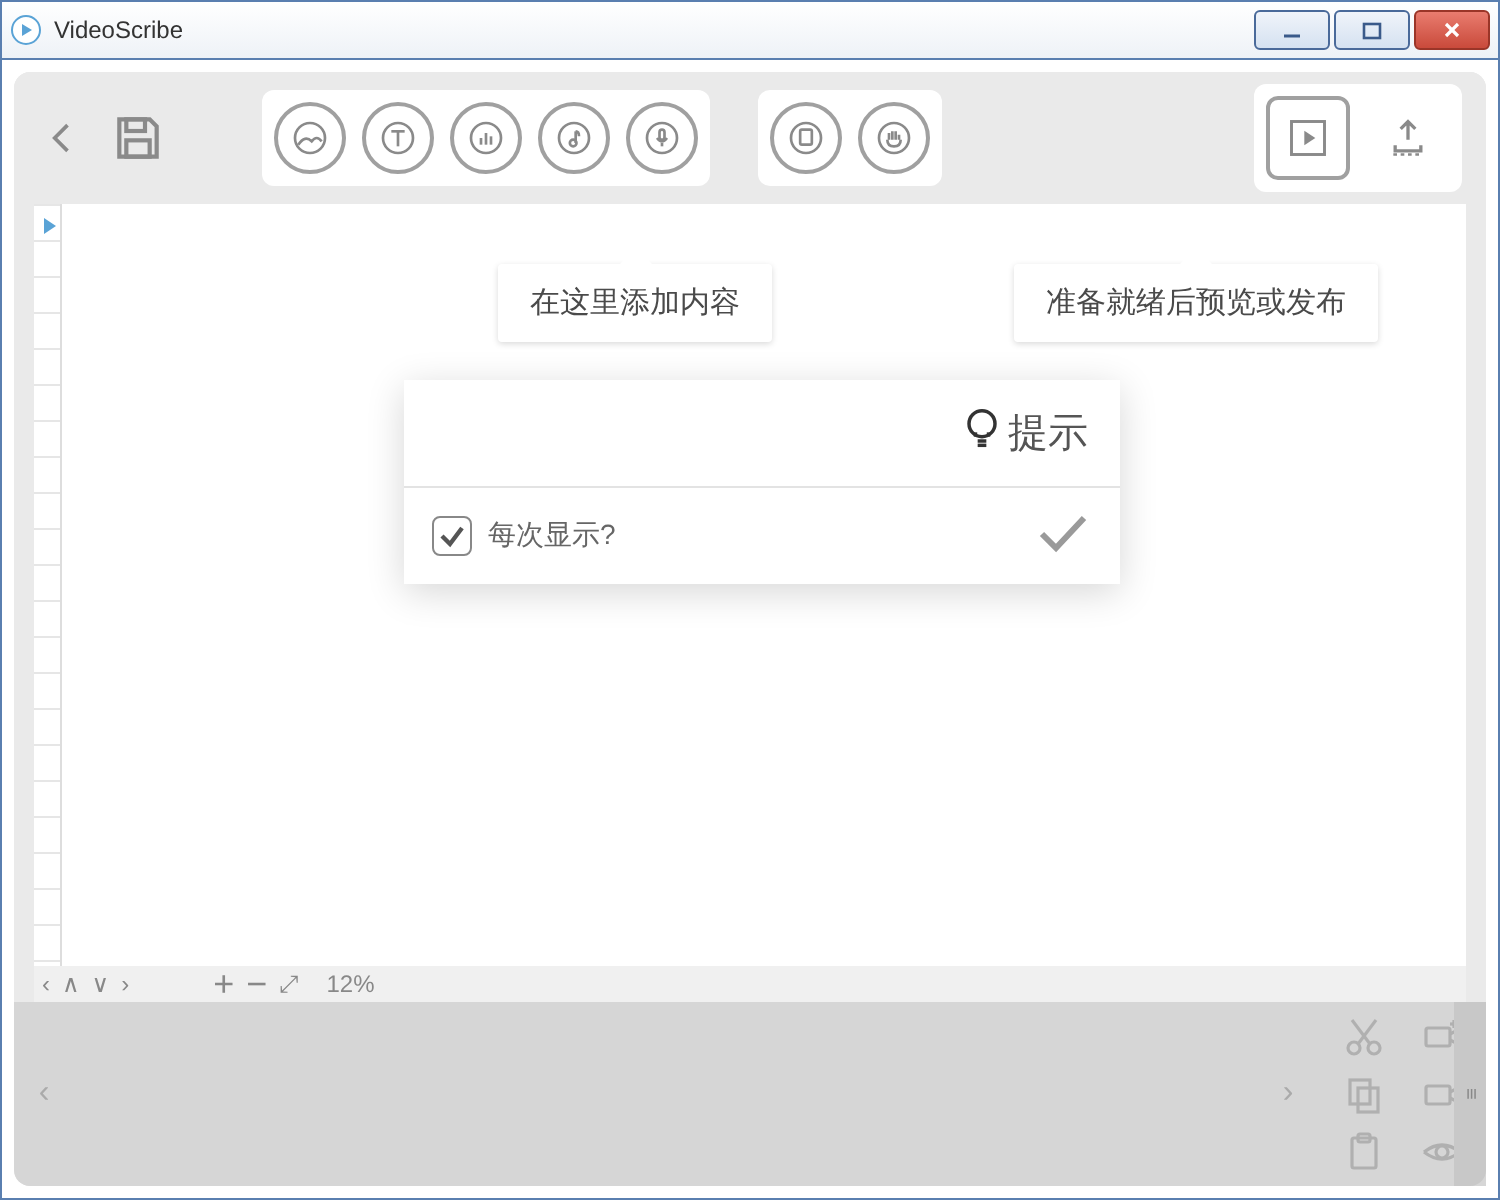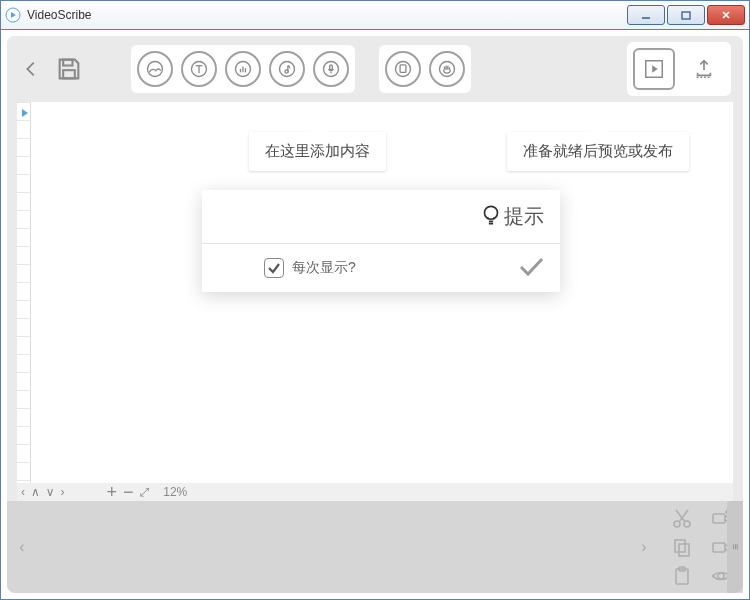--- a/index.html
+++ b/index.html
@@ -40,21 +40,21 @@
   .tip1 { left:242px; top:96px; }
   .tip2 { left:500px; top:96px; }
 
   .modal { position:absolute; left:195px; top:154px; width:358px; background:#fff; box-shadow:0 4px 18px rgba(0,0,0,0.16); }
   .modal-head { height:54px; border-bottom:1px solid #e3e3e3; display:flex; align-items:center; justify-content:flex-end; padding:0 16px; }
   .modal-head svg { width:26px; height:26px; stroke:#333; fill:none; stroke-width:1.6; }
   .modal-head .title { font-size:20px; color:#555; }
   .modal-body { background:#eeeeee; padding:46px 20px 56px; text-align:center; }
   .modal-body h2 { font-size:21px; color:#595959; font-weight:600; margin-bottom:34px; }
   .modal-body p { font-size:14px; color:#6a6a6a; line-height:1.5; }
-  .modal-foot { height:48px; display:flex; align-items:center; padding:0 14px; justify-content:space-between;margin-left:48px; }
+  .modal-foot { height:48px; display:flex; align-items:center; padding:0 14px; justify-content:space-between; }
   .check { display:flex; align-items:center; gap:8px; cursor:pointer; }
   .check .box { width:20px; height:20px; border:1.6px solid #888; border-radius:4px; display:flex; align-items:center; justify-content:center; }
   .check .box svg { width:14px; height:14px; stroke:#555; stroke-width:2.2; fill:none; }
   .check span { font-size:14px; color:#666; }
   .confirm { cursor:pointer; }
   .confirm svg { width:30px; height:30px; stroke:#9a9a9a; stroke-width:3; fill:none; }
 
   .bottom-panel { height:92px; background:#d6d6d6; border-radius:0 0 8px 8px; position:relative; display:flex; }
   .bottom-panel .fade-left { width:30px; display:flex; align-items:center; justify-content:center; color:#aaa;}
   .bottom-panel .track { flex:1; }

